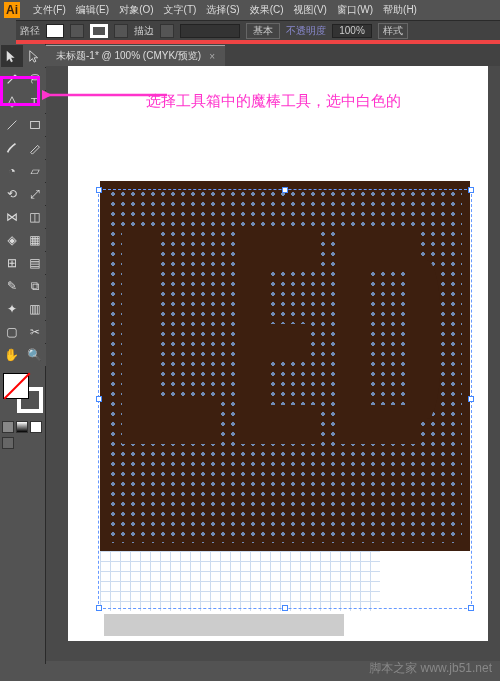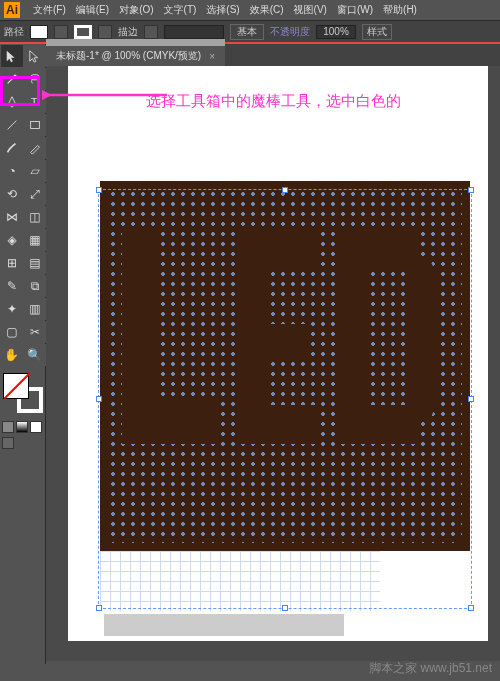--- a/index.html
+++ b/index.html
@@ -1,31 +1,31 @@
 <!DOCTYPE html>
 <html><head>
 <meta charset="utf-8">
 <style>
 * { margin: 0; padding: 0; box-sizing: border-box; font-family: "Microsoft YaHei", sans-serif; }
 body { background: #fff; width: 500px; height: 681px; position: relative; overflow: hidden; }
 .app { width: 500px; height: 681px; background: #535353; position: relative; }
 .menubar { height: 20px; background: #535353; display: flex; align-items: center; padding-left: 4px; font-size: 10px; color: #ddd; }
 .ai-logo { width: 16px; height: 16px; background: #ff9a00; color: #3c240f; font-weight: bold; font-size: 12px; display: flex; align-items: center; justify-content: center; margin-right: 8px; }
 .menu-item { padding: 0 5px; cursor: pointer; }
-.optbar { height: 24px; background: #424242; border-top: 1px solid #2a2a2a; border-bottom: 2px solid #ef4444; display: flex; align-items: center; padding: 0 4px; font-size: 10px; color: #ccc; gap: 6px; }
+.optbar { height: 24px; background: #424242; border-top: 1px solid #2a2a2a; border-bottom: 4px solid #ef4444; display: flex; align-items: center; padding: 0 4px; font-size: 10px; color: #ccc; gap: 6px; margin-left: 16px; }
 .opt-label { color: #ccc; }
 .opt-swatch { width: 18px; height: 14px; background: #fff; border: 1px solid #222; }
 .opt-dd { width: 14px; height: 14px; background: #555; border: 1px solid #333; }
 .opt-stroke { width: 60px; height: 14px; background: #333; border: 1px solid #222; }
 .opt-basic { padding: 0 6px; border: 1px solid #666; background: #444; }
 .opt-opacity { color: #88c; }
 .opt-pct { width: 40px; height: 14px; background: #333; border: 1px solid #222; text-align: center; }
 .opt-style { padding: 0 4px; border: 1px solid #666; background: #444; }
 .tabbar { height: 22px; background: #424242; display: flex; align-items: end; padding-left: 46px; }
-.doctab { background: #535353; color: #ddd; font-size: 10px; padding: 3px 10px; border-top: 7px solid #a3a3a3; display: flex; align-items: center; gap: 8px; }
+.doctab { background: #535353; color: #ddd; font-size: 10px; padding: 3px 10px; border-top: 1px solid #a3a3a3; display: flex; align-items: center; gap: 8px; }
 .doctab .x { color: #aaa; font-size: 10px; }
 .workspace { position: absolute; left: 46px; top: 66px; right: 0; bottom: 20px; background: #4a4a4a; }
 .canvas { position: absolute; left: 22px; top: 0; width: 420px; height: 575px; background: #fff; }
 .toolpanel { position: absolute; left: 0; top: 44px; width: 46px; height: 620px; background: #535353; border-right: 1px solid #2a2a2a; }
 .tool-grid { display: grid; grid-template-columns: 22px 22px; gap: 1px; padding: 1px; }
 .tool { width: 22px; height: 22px; background: #535353; display: flex; align-items: center; justify-content: center; color: #ddd; font-size: 12px; cursor: pointer; position: relative; }
 .tool.sel { background: #333; }
 .tool svg { width: 14px; height: 14px; }
 .fillstroke { width: 40px; height: 40px; position: relative; margin: 6px auto; }
 .fillbox { width: 26px; height: 26px; background: #fff; border: 1px solid #000; position: absolute; left: 0; top: 0; }

